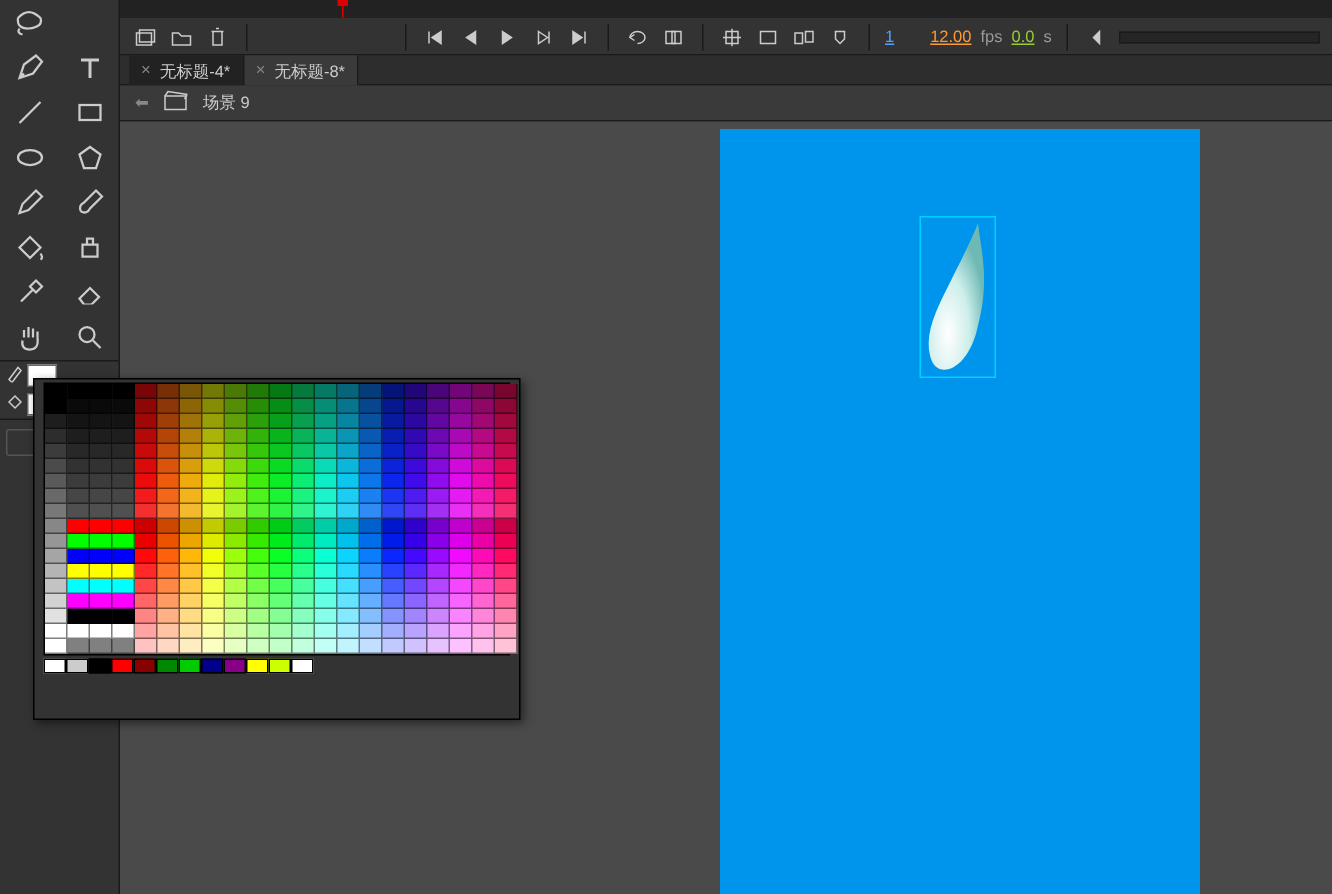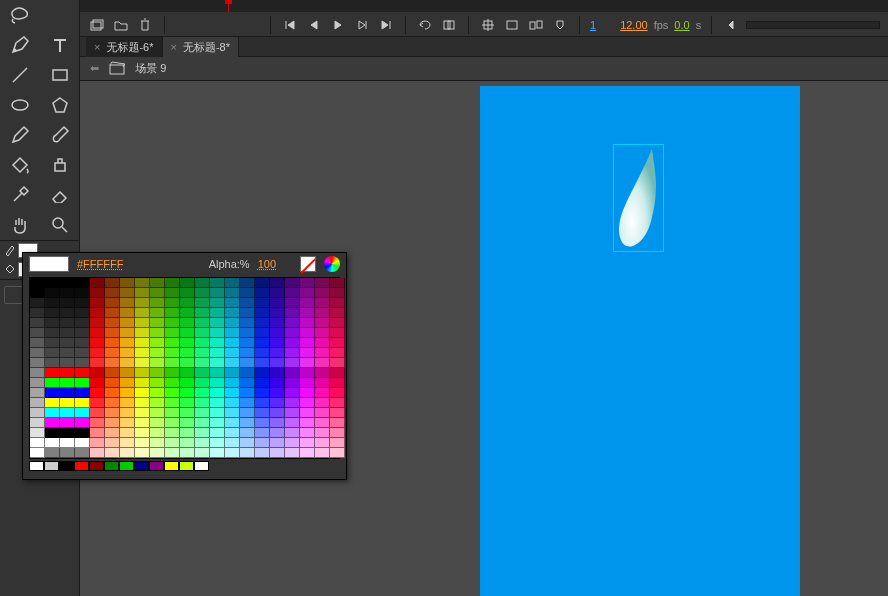--- a/index.html
+++ b/index.html
@@ -256,21 +256,21 @@
           <path d="M6 1 L2 5 L6 9 Z"></path>
         </svg>
       </div>
     <div style="flex:1;height:8px;background:#252525;border:1px solid #1a1a1a"></div>
   </div>
 </div>
 
 <div class="tabs-row">
   <div class="tab">
     <span class="tab-close">×</span>
-    <span>无标题-6*</span>
+    <span>无标题-4*</span>
   </div>
   <div class="tab active">
     <span class="tab-close">×</span>
     <span>无标题-8*</span>
   </div>
 </div>
 
 <div class="crumb-row">
   <span style="color:#888">⬅</span>
   <span><svg width="16" height="14" viewBox="0 0 16 14">
@@ -291,32 +291,20 @@
             <stop offset="100%" stop-color="#6fb9b5"></stop>
           </radialGradient>
         </defs>
         <path d="M40 2 C42 20 48 40 40 70 C34 100 12 108 8 90 C4 74 14 56 22 40 C30 24 36 12 40 2 Z" fill="url(#g)"></path>
       </svg>
     </div>
   </div>
 </div>
 
 <div class="color-panel">
-  <div class="cp-header">
-    <div class="cp-current"></div>
-    <span class="cp-hex">#FFFFFF</span>
-    <div style="flex:1"></div>
-    <span>Alpha:%</span>
-    <span class="cp-alpha-val">100</span>
-    <div style="width:8px"></div>
-    <div style="width:16px;height:16px;background:#fff;position:relative;border:1px solid #666">
-        <div style="position:absolute;left:0;top:50%;width:140%;height:2px;background:red;transform:rotate(-45deg) translate(-15%,-50%)"></div>
-      </div>
-    <div style="width:16px;height:16px;border-radius:50%;background:conic-gradient(red,yellow,lime,cyan,blue,magenta,red)"></div>
-  </div>
   <div class="cp-swatches" id="cp-swatches">
       <div style="background: rgb(0, 0, 0);"></div>
       <div style="background: rgb(0, 0, 0);"></div>
       <div style="background: rgb(0, 0, 0);"></div>
       <div style="background: rgb(0, 0, 0);"></div>
       <div style="background: rgb(121, 6, 6);"></div>
       <div style="background: rgb(121, 47, 6);"></div>
       <div style="background: rgb(121, 87, 6);"></div>
       <div style="background: rgb(114, 121, 6);"></div>
       <div style="background: rgb(74, 121, 6);"></div>

